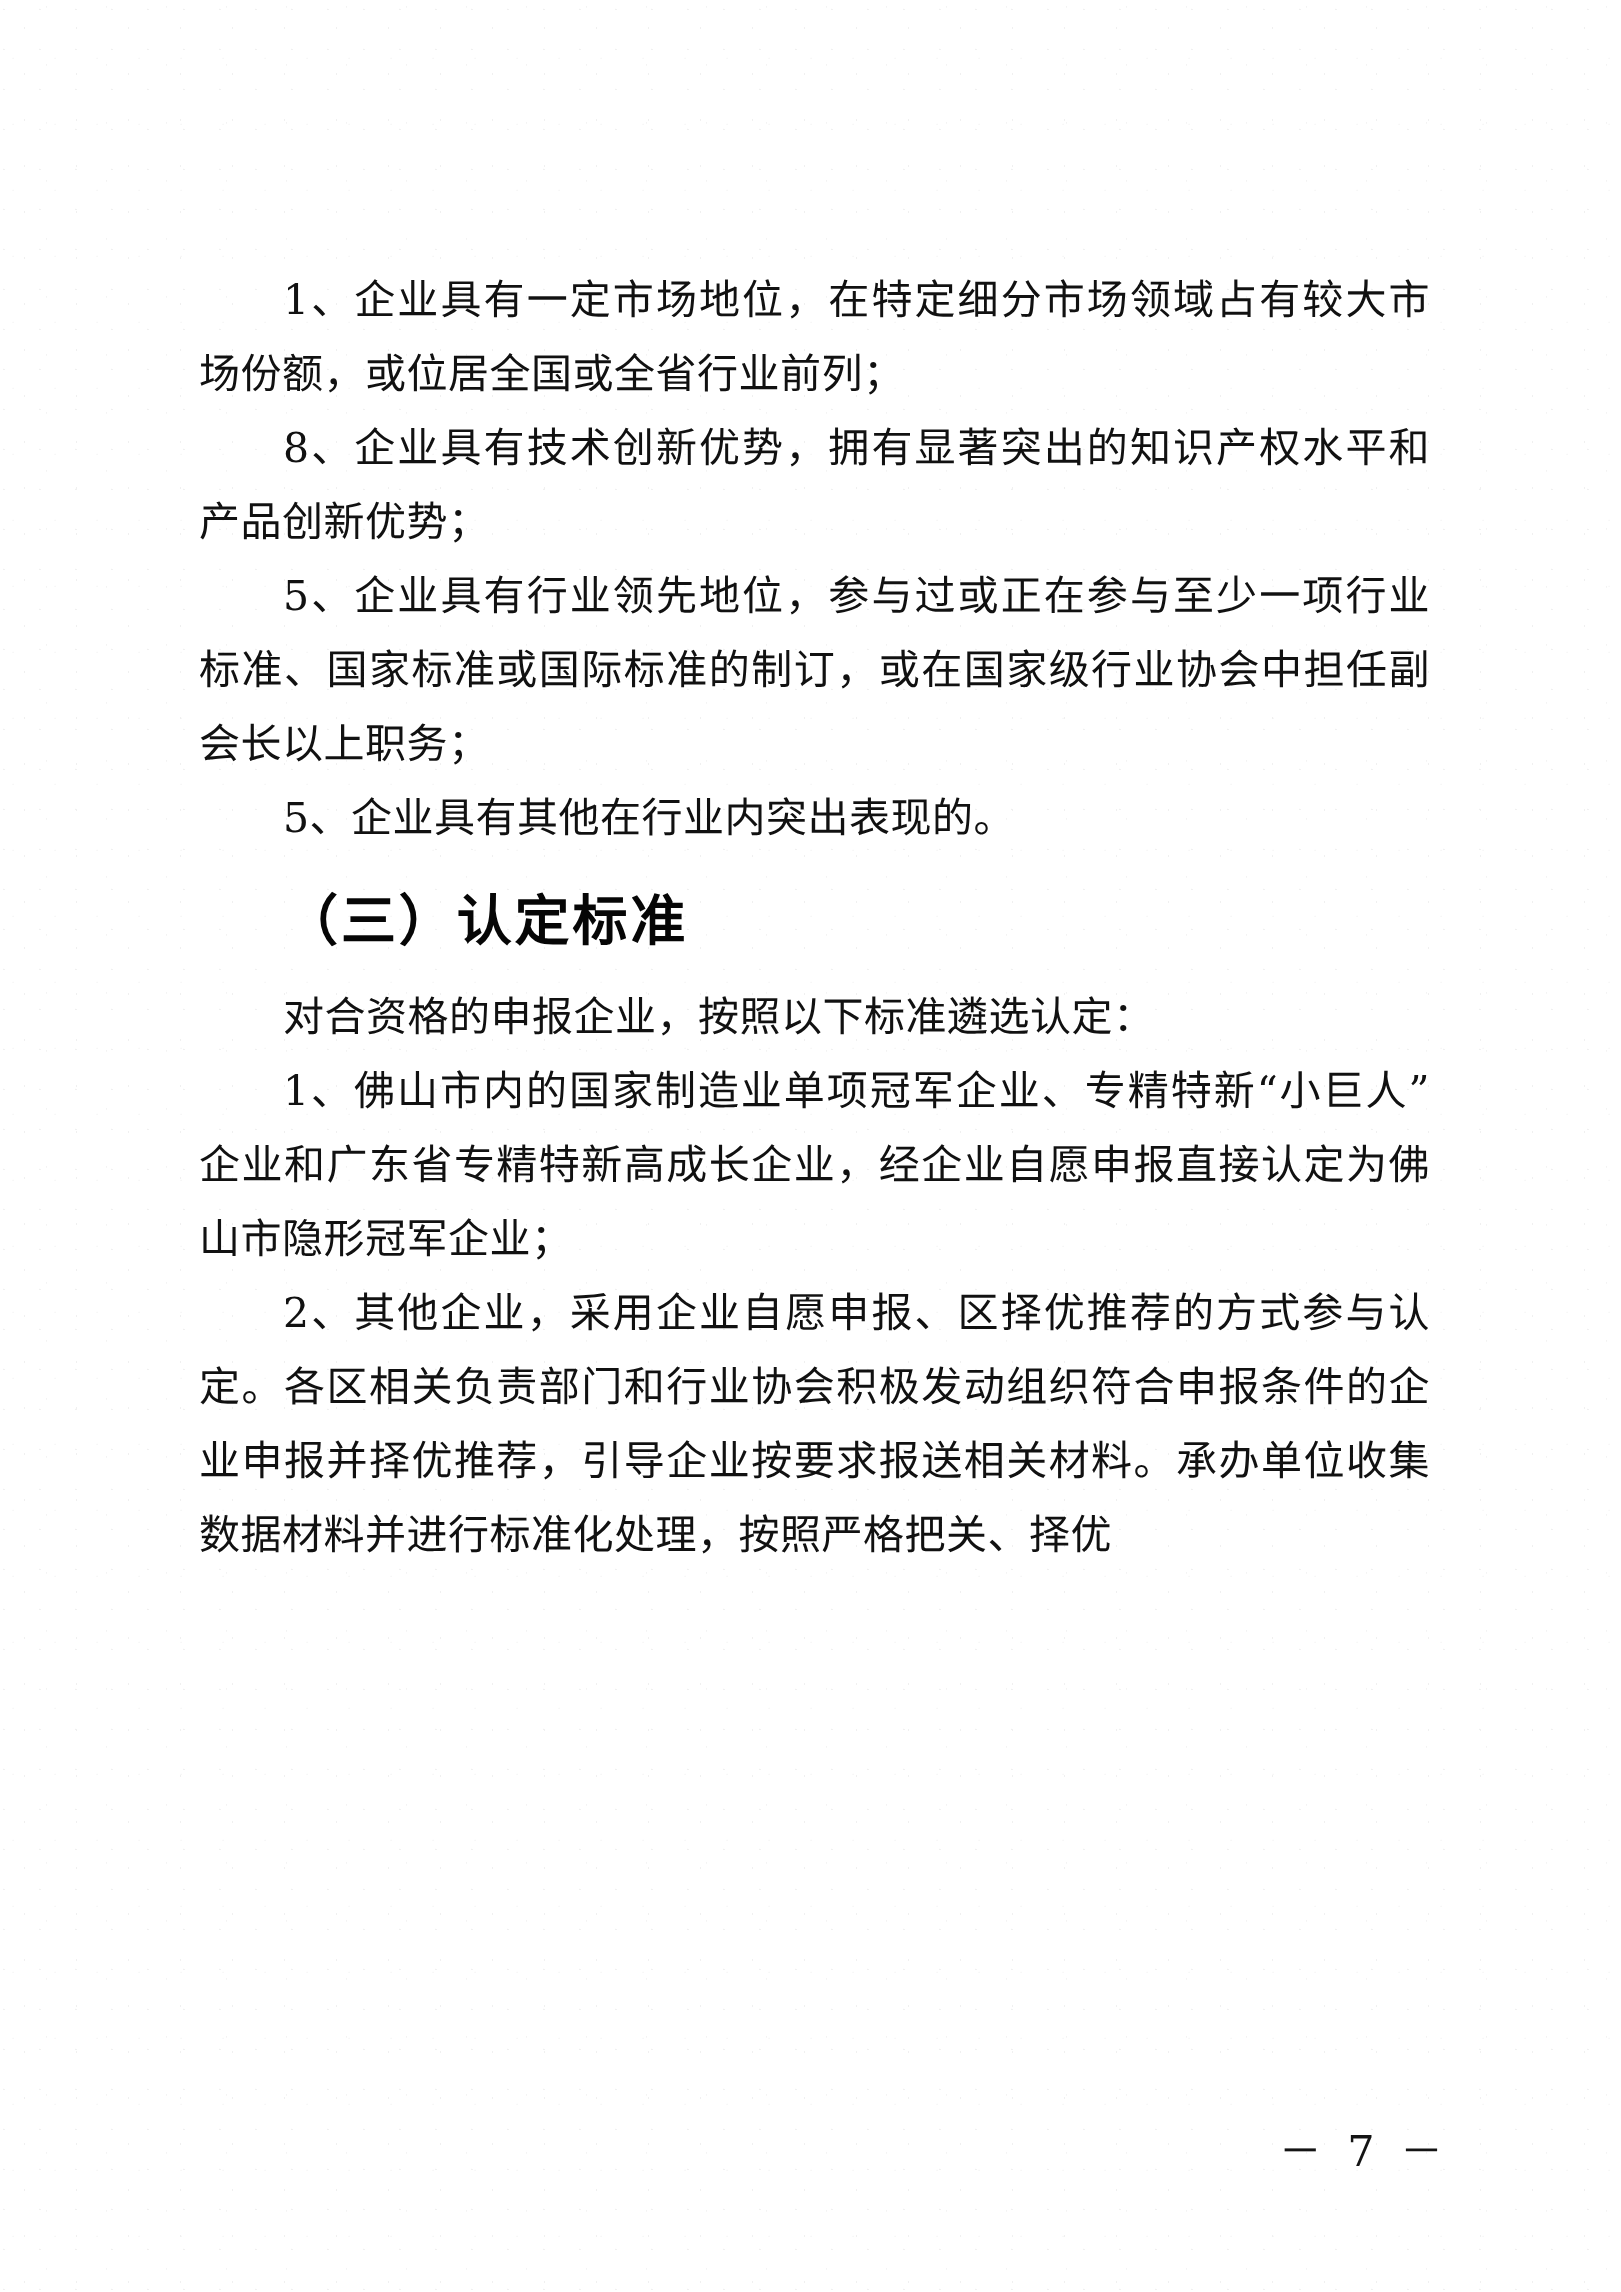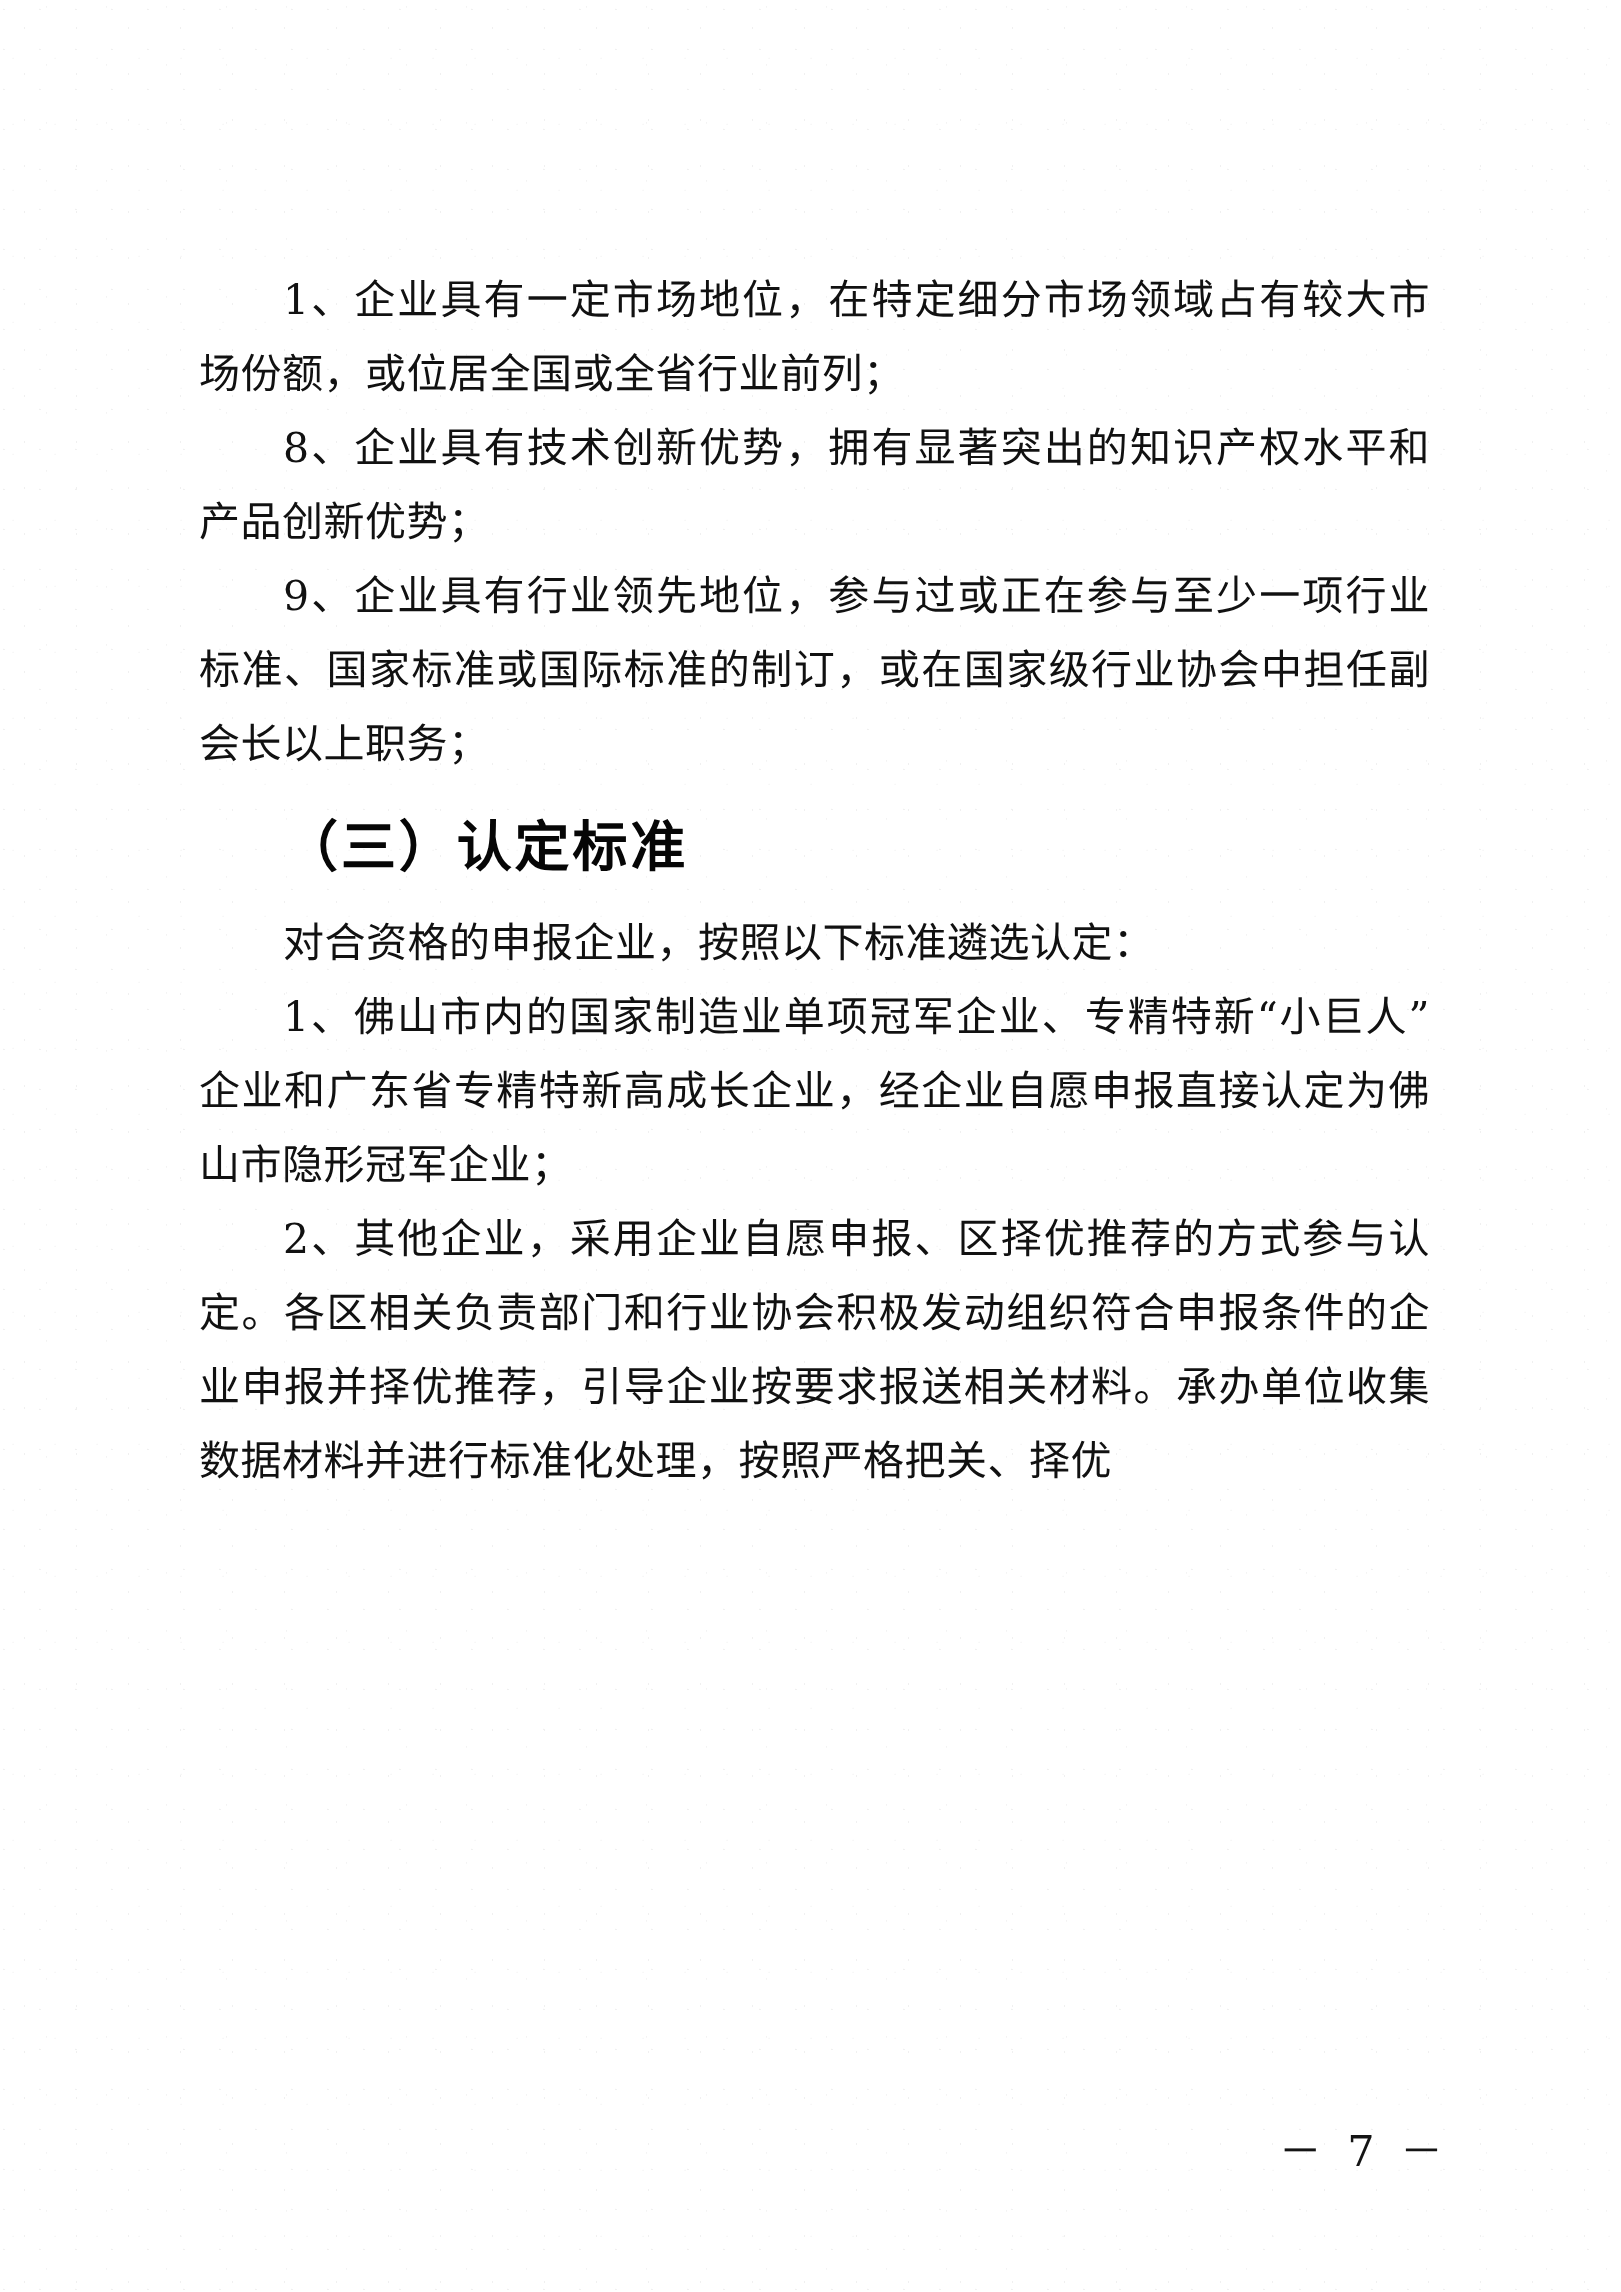--- a/index.html
+++ b/index.html
@@ -88,23 +88,24 @@
 <body>
 
 <div class="page">
 
   <div class="content">
 
     <p class="body-para">1、企业具有一定市场地位，在特定细分市场领域占有较大市场份额，或位居全国或全省行业前列；</p>
 
     <p class="body-para">8、企业具有技术创新优势，拥有显著突出的知识产权水平和产品创新优势；</p>
 
-    <p class="body-para">9、企业具有行业领先地位，参与过或正在参与至少一项行业标准、国家标准或国际标准的制订，或在国家级行业协会中担任副会长以上职务；</p>
+    <p class="body-para">5、企业具有行业领先地位，参与过或正在参与至少一项行业标准、国家标准或国际标准的制订，或在国家级行业协会中担任副会长以上职务；</p>
 
 
+    <p class="body-para last-line-left">5、企业具有其他在行业内突出表现的。</p>
 
     <h2 class="section-heading">（三）认定标准</h2>
 
     <p class="body-para last-line-left">对合资格的申报企业，按照以下标准遴选认定：</p>
 
     <p class="body-para">1、佛山市内的国家制造业单项冠军企业、专精特新“小巨人”企业和广东省专精特新高成长企业，经企业自愿申报直接认定为佛山市隐形冠军企业；</p>
 
     <p class="body-para">2、其他企业，采用企业自愿申报、区择优推荐的方式参与认定。各区相关负责部门和行业协会积极发动组织符合申报条件的企业申报并择优推荐，引导企业按要求报送相关材料。承办单位收集数据材料并进行标准化处理，按照严格把关、择优</p>
 
   </div>

